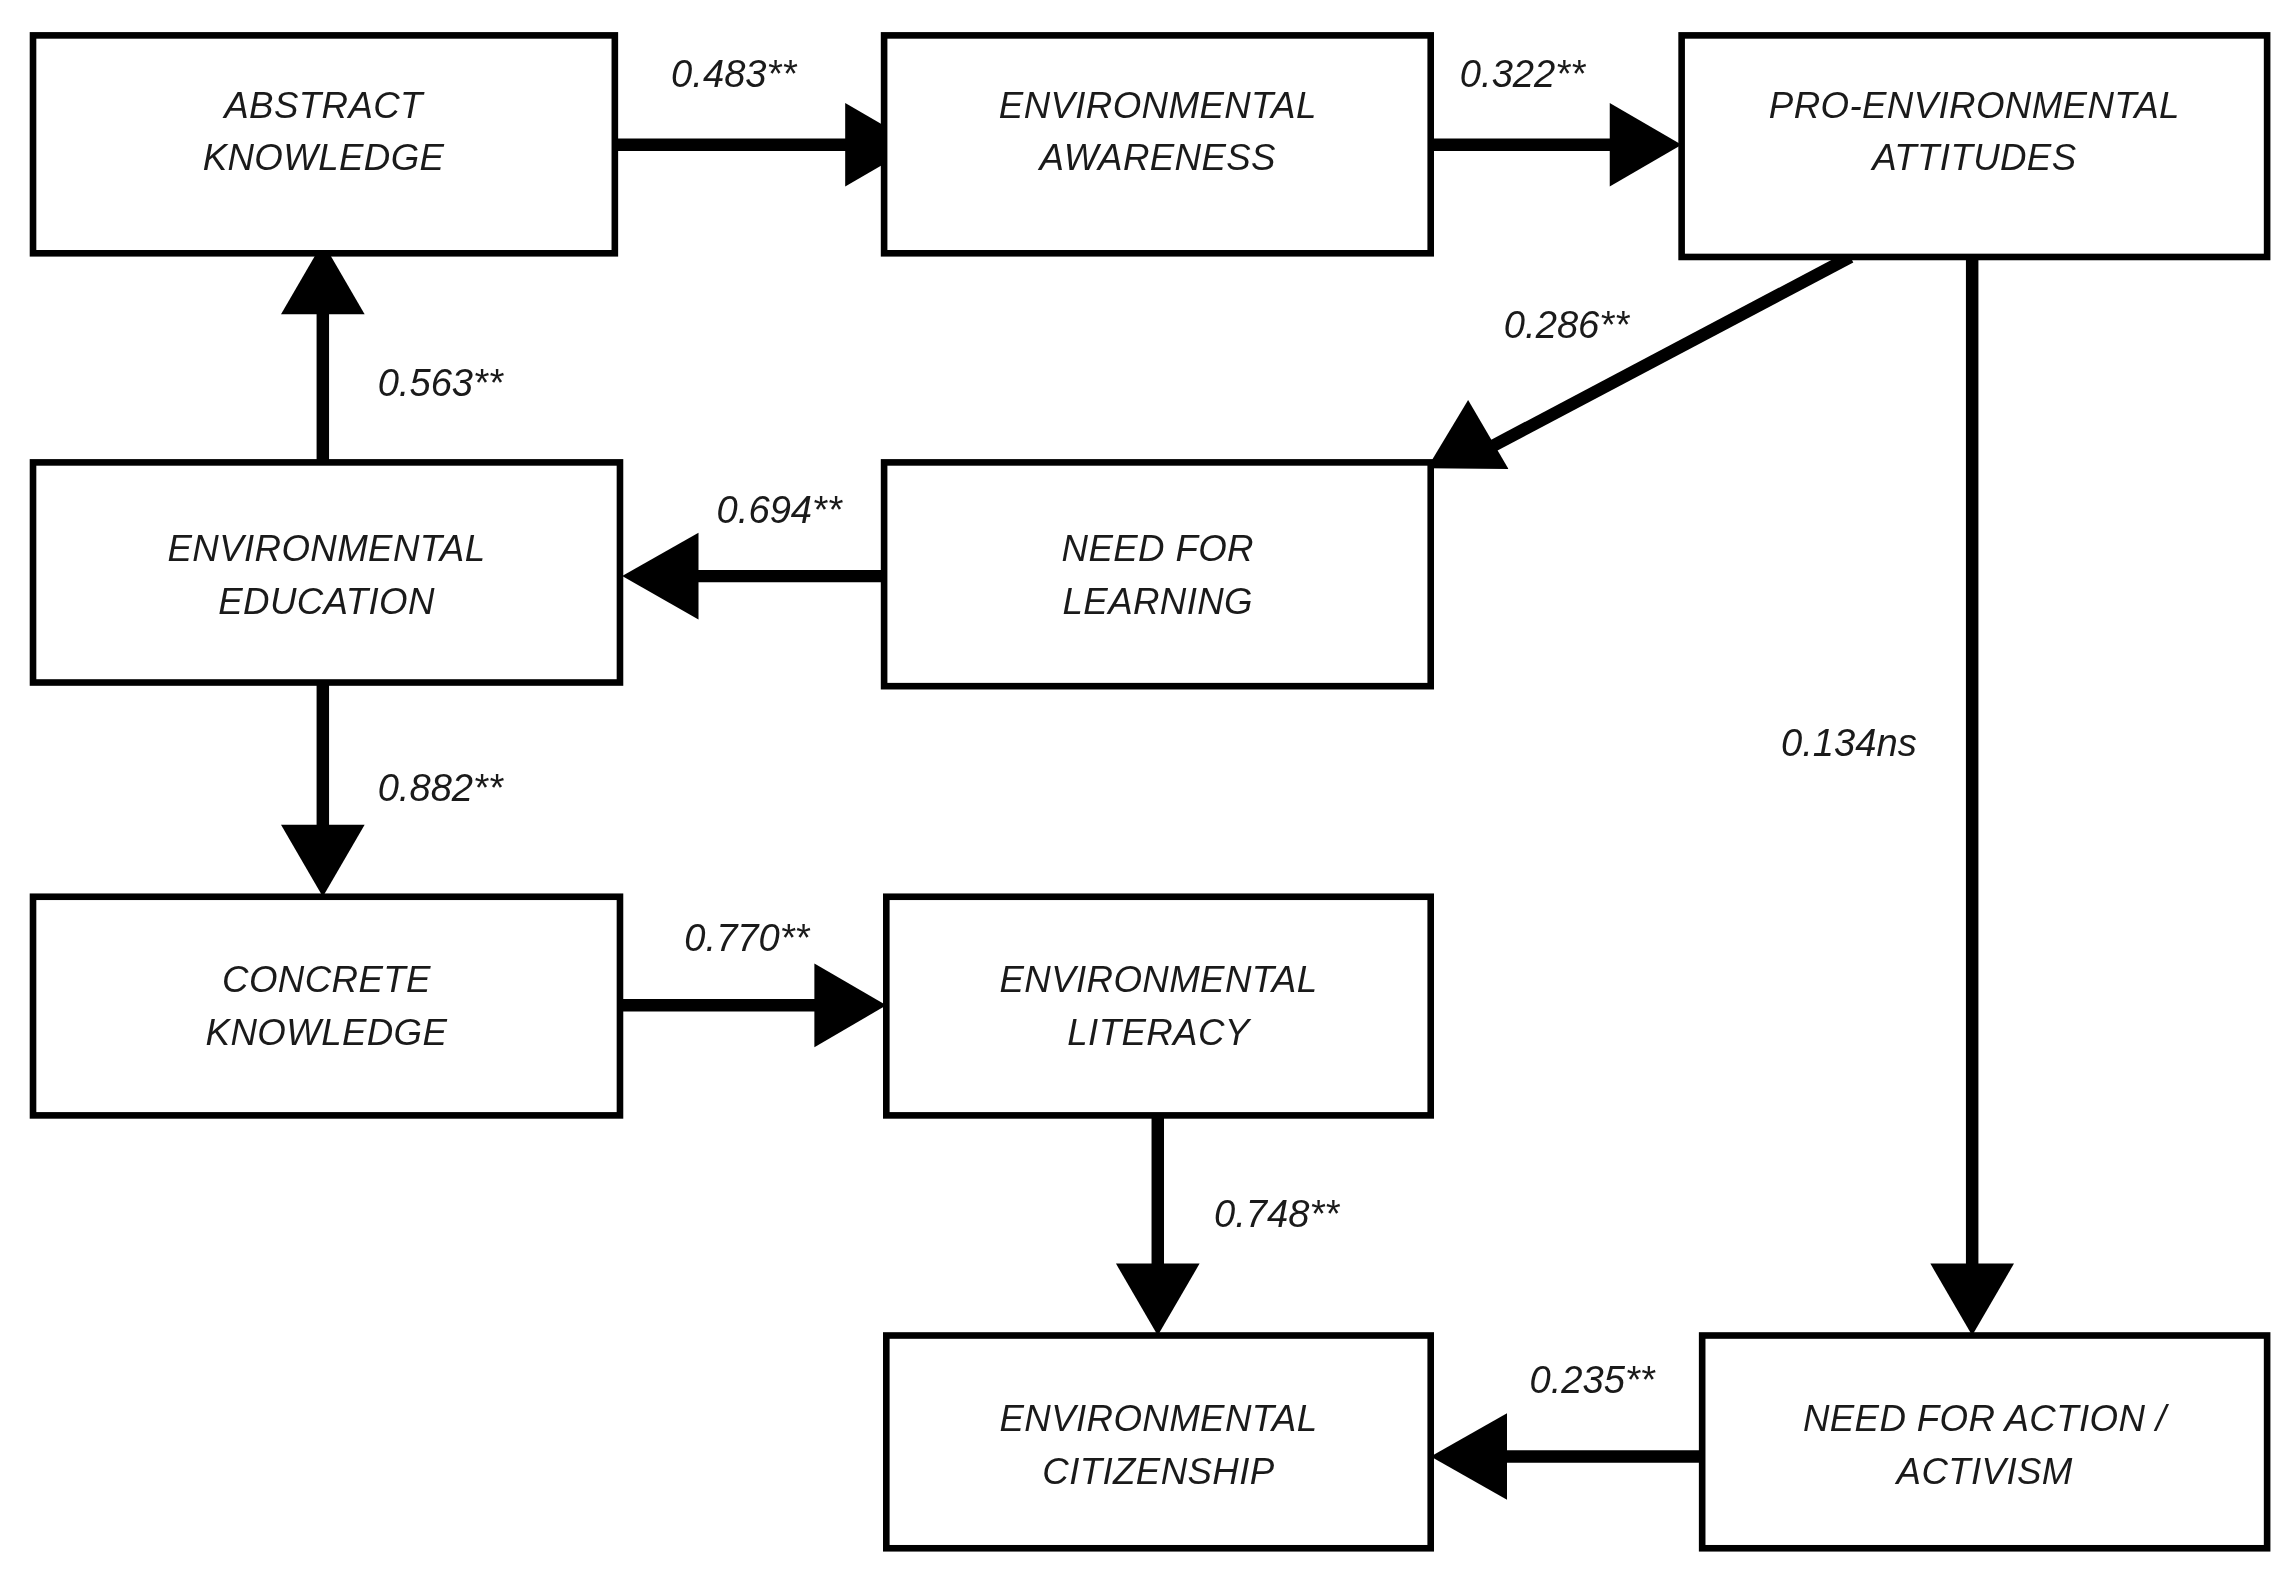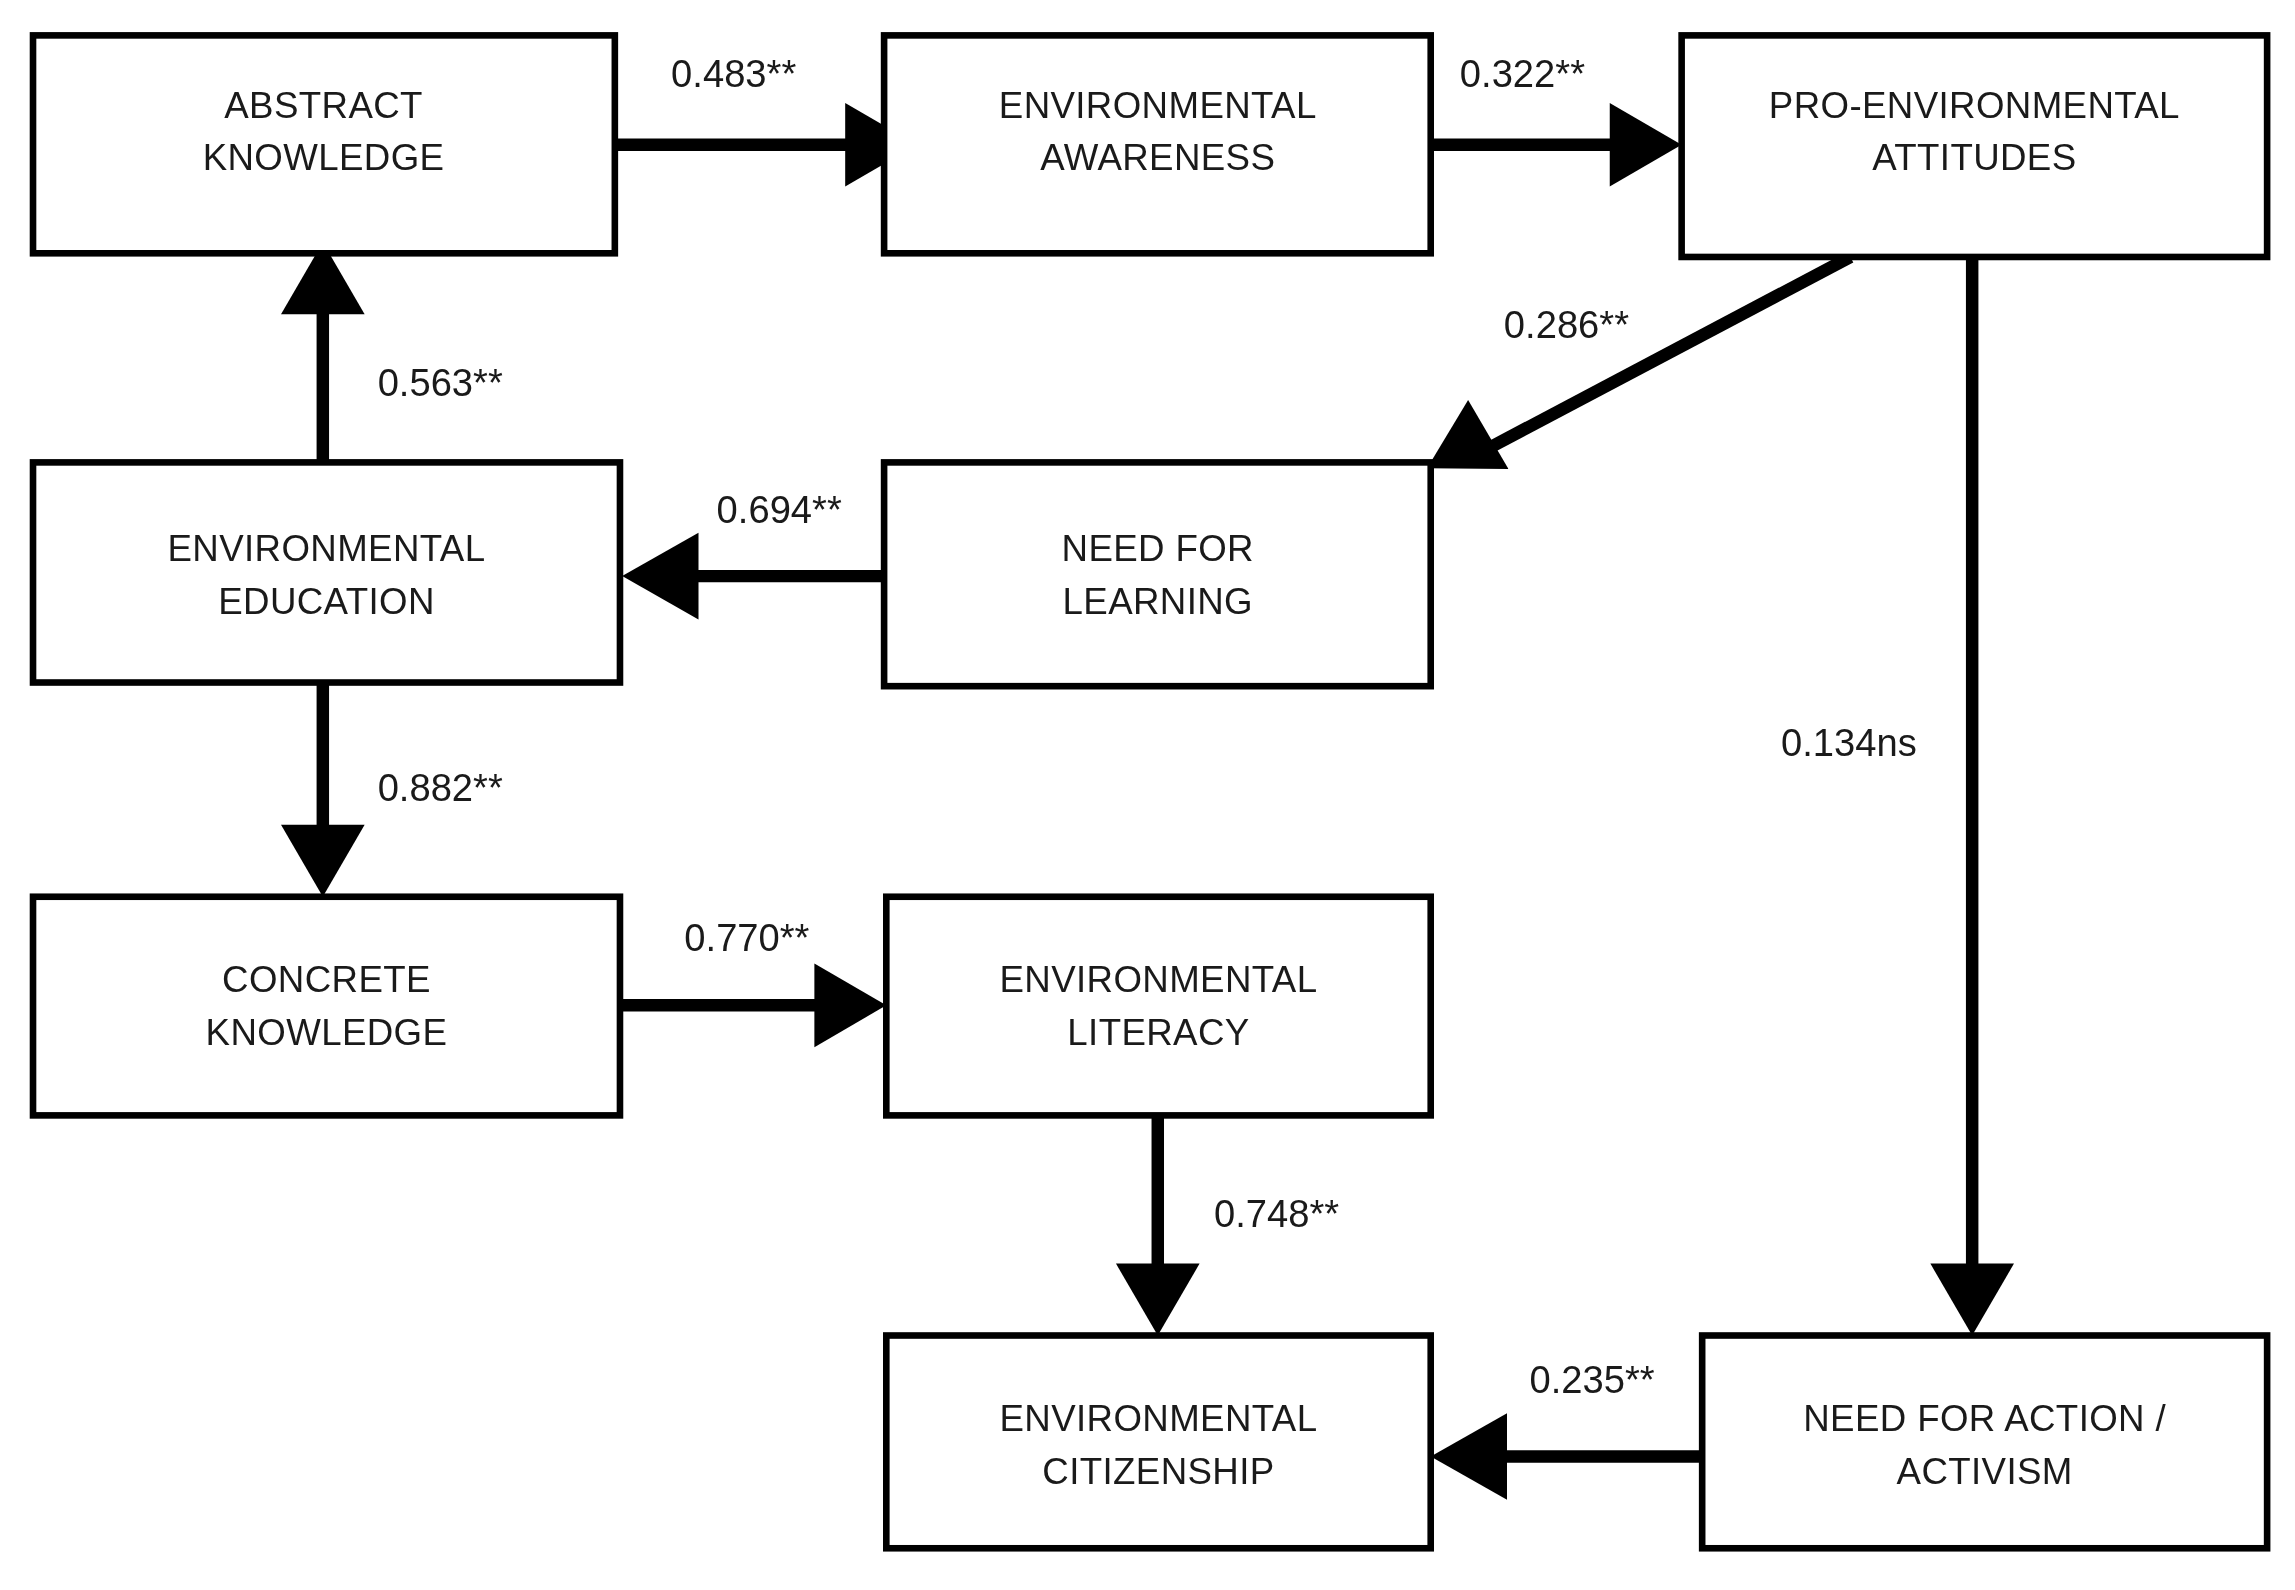--- a/index.html
+++ b/index.html
@@ -11,20 +11,21 @@
     width: 2295px;
     height: 1591px;
     overflow: hidden;
     font-family: "Liberation Sans", sans-serif;
   }
   #diagram-root {
     position: relative;
     width: 2295px;
     height: 1463px;
     background: #ffffff;
+    font-style: italic;
   }
   svg.sem-canvas {
     position: absolute;
     top: 0;
     left: 0;
     width: 2295px;
     height: 1591px;
     display: block;
   }
   .node-rect {

